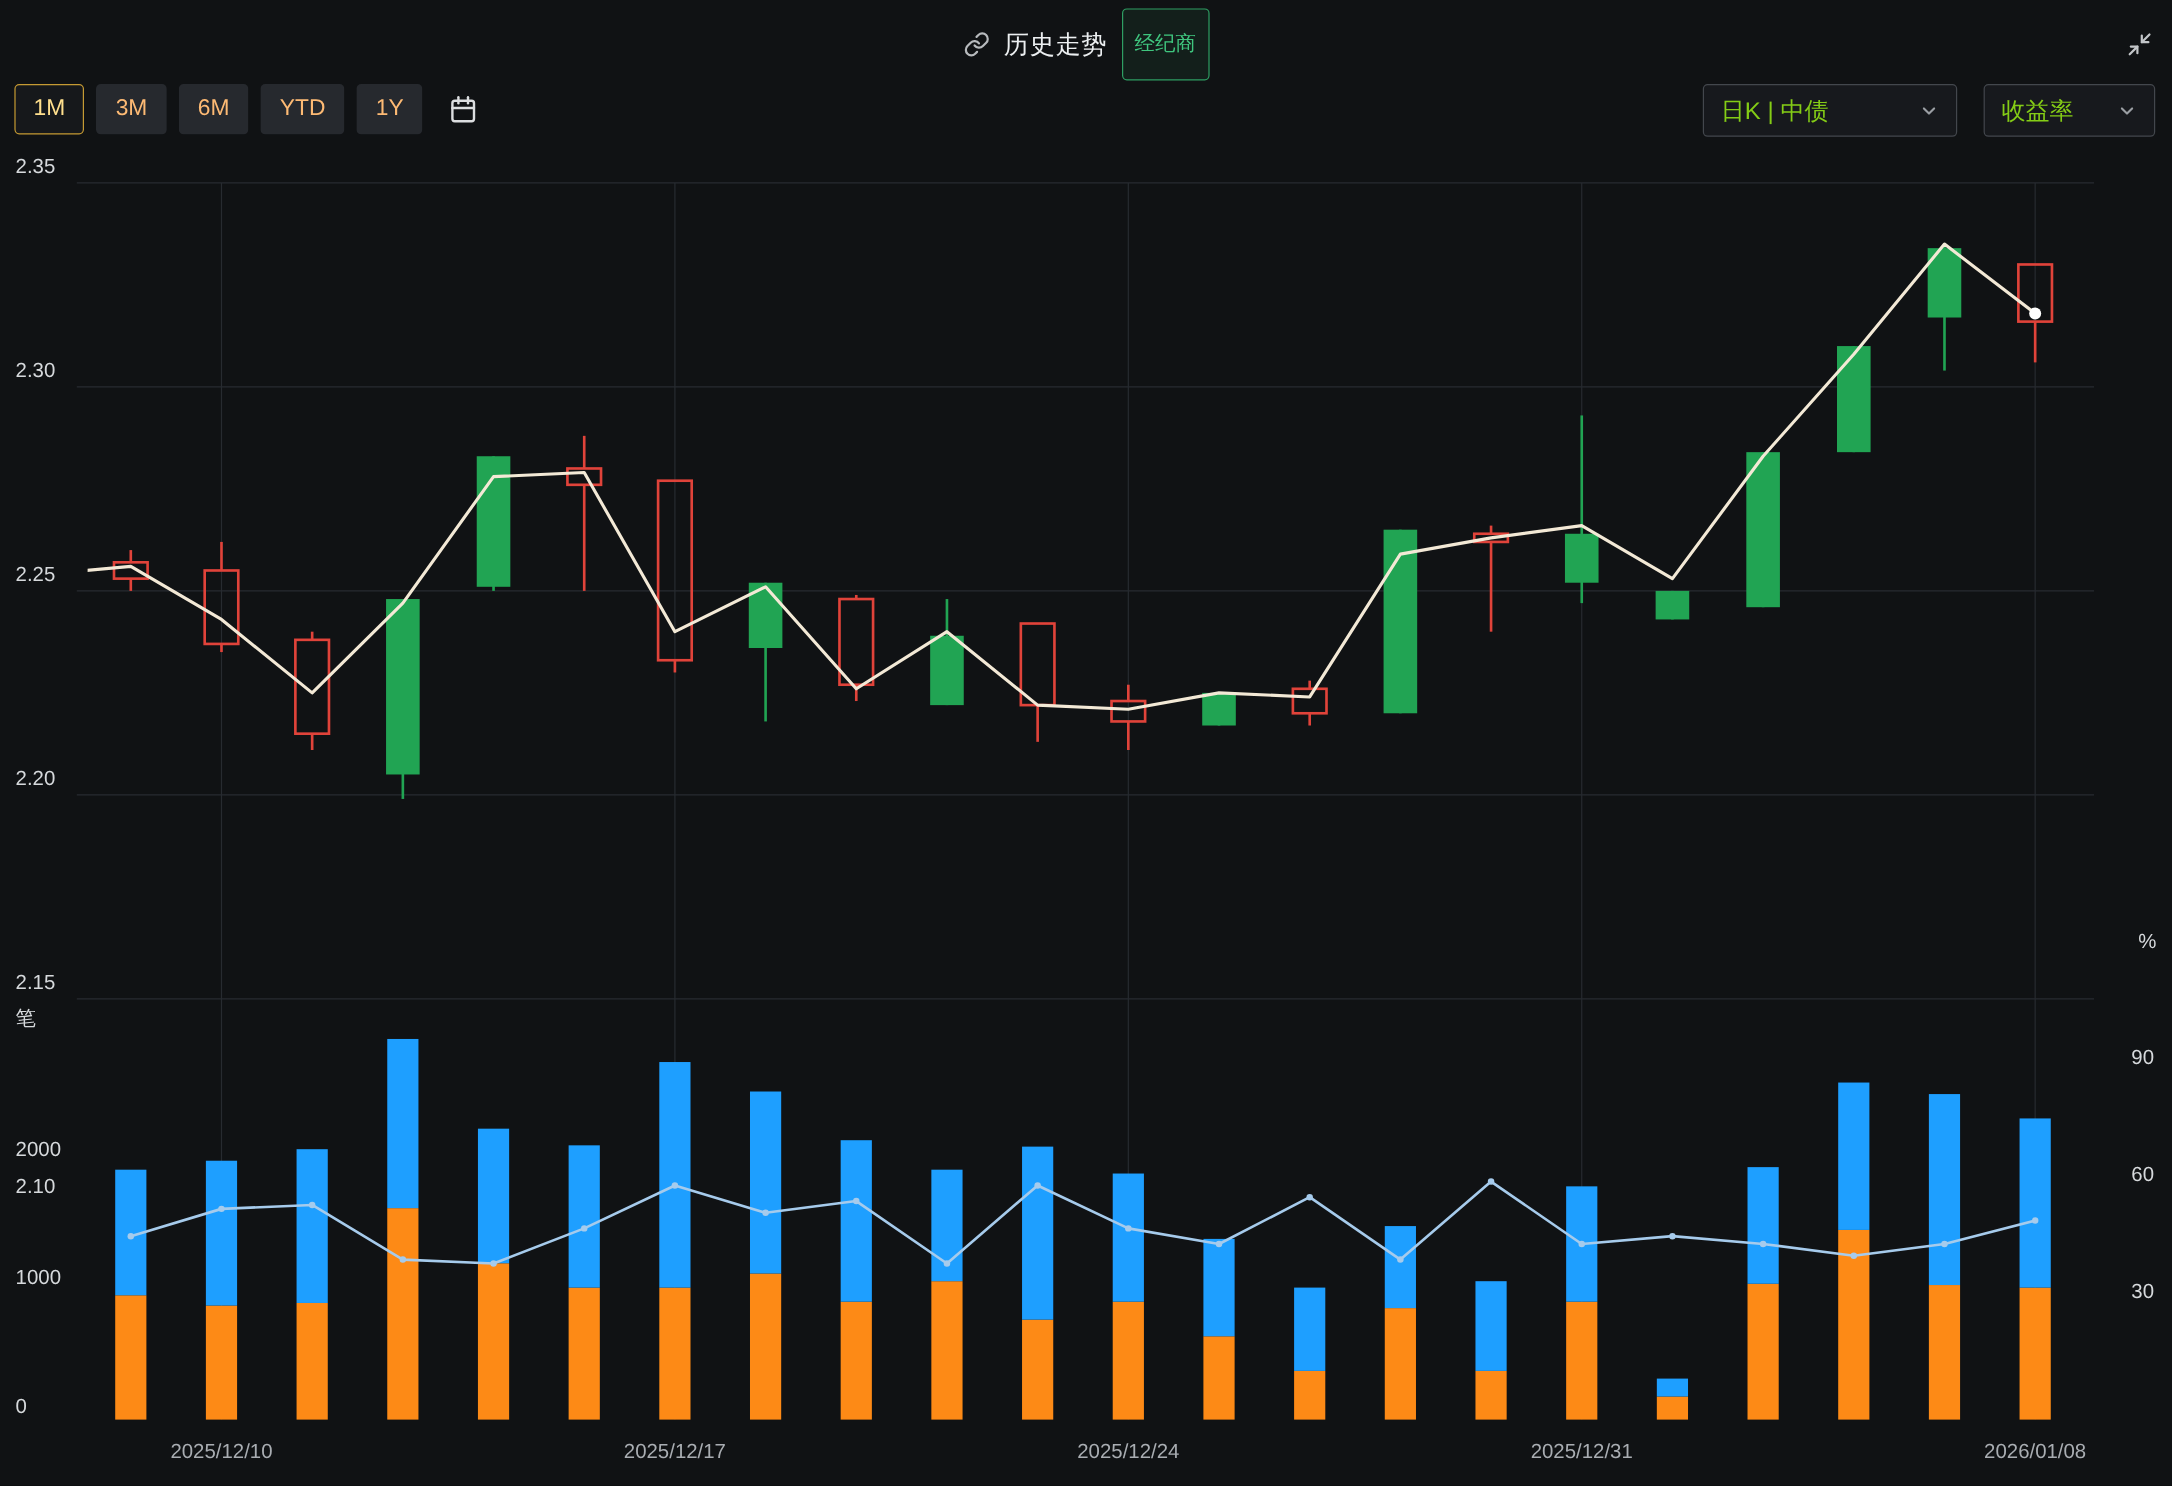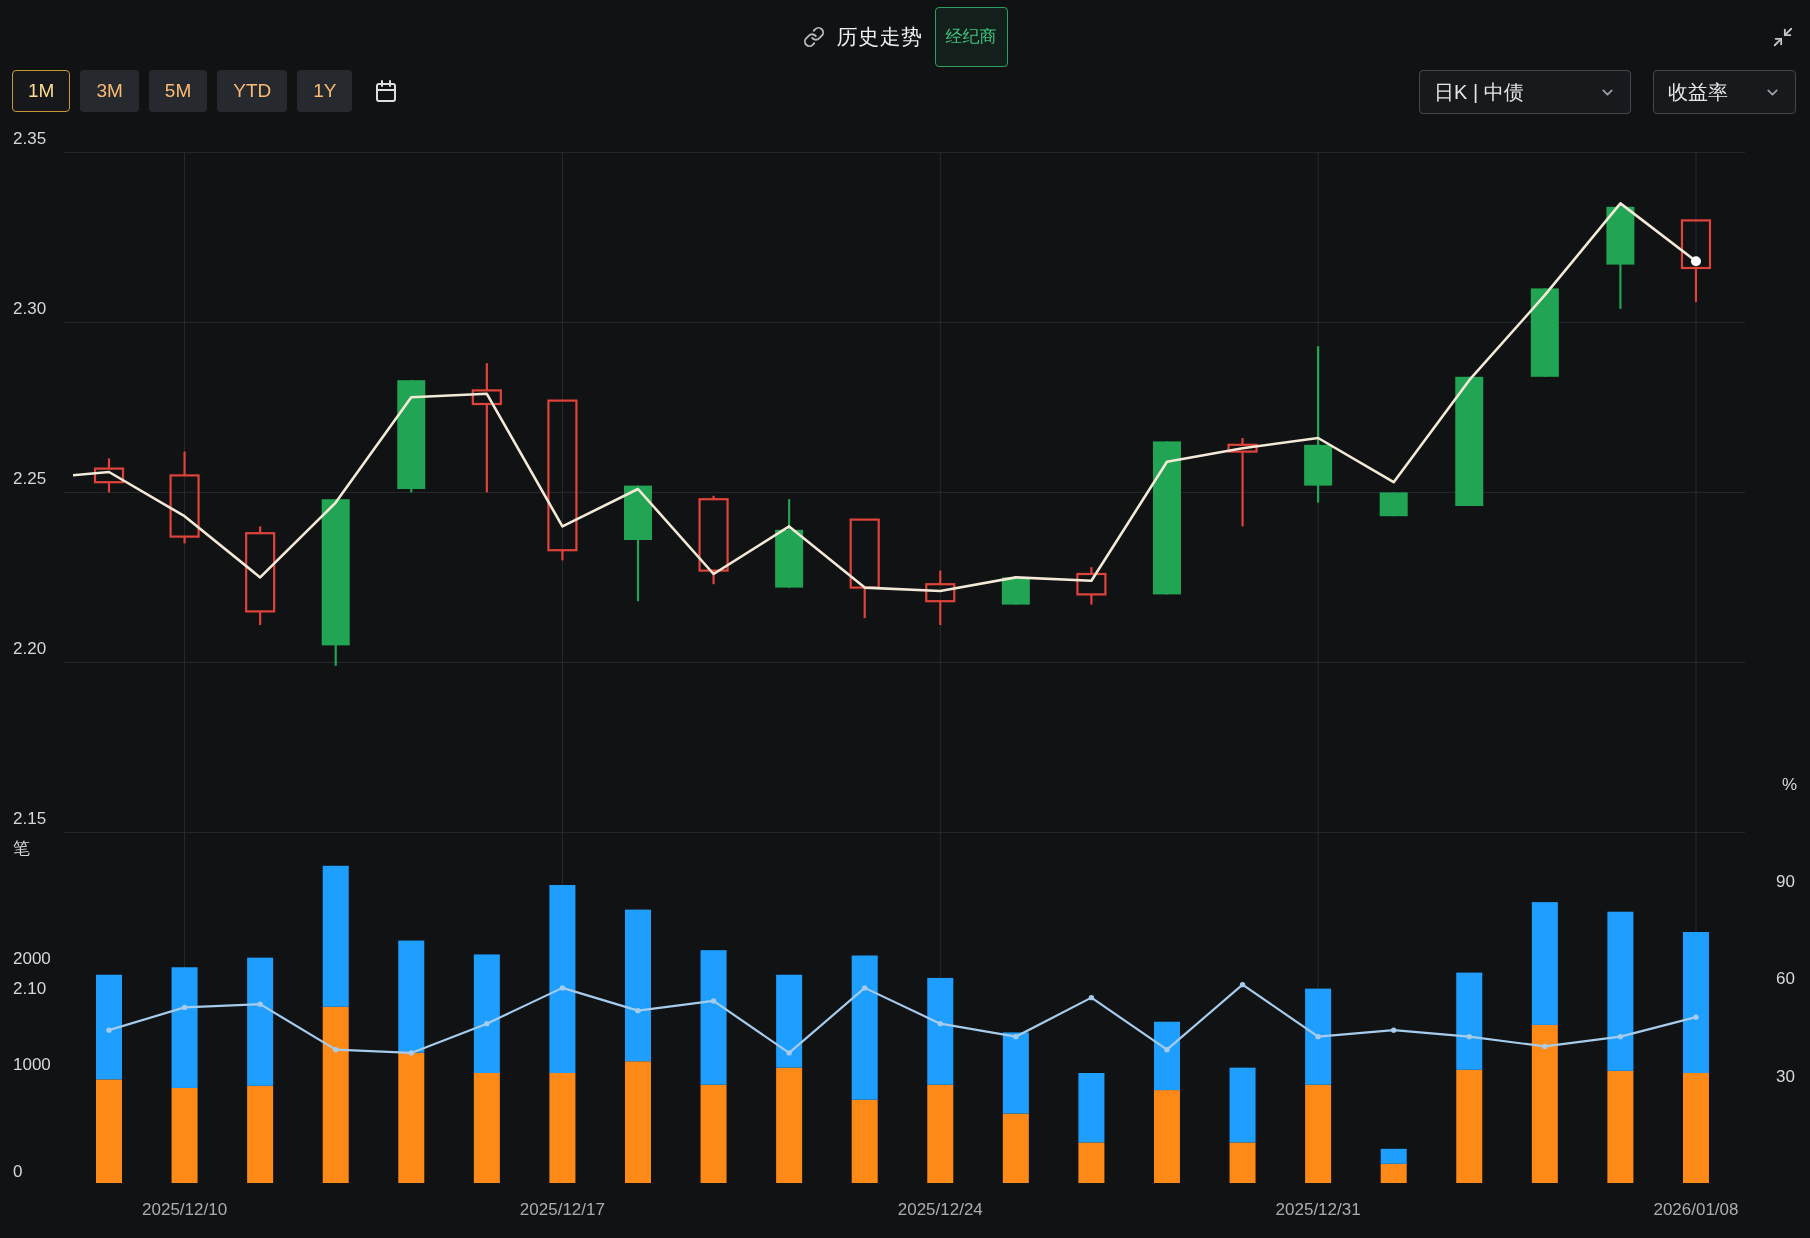--- a/index.html
+++ b/index.html
@@ -38,21 +38,21 @@
   .rbtn.active{background:#16181b;border-color:#c59a33;color:#ffdf8d;}
   .calbtn{
     margin-left:8px;background:transparent;border:none;cursor:pointer;
     display:flex;align-items:center;padding:4px;
   }
   .spacer{flex:1;}
   .dropdowns{display:flex;align-items:center;gap:22px;}
   .dd{
     height:44px;display:flex;align-items:center;justify-content:space-between;
     padding:0 14px;background:#17191d;border:1px solid #43474d;border-radius:4px;
-    color:#e5e5e5;font-size:20px;cursor:pointer;box-sizing:border-box;
+    color:#84cc16;font-size:20px;cursor:pointer;box-sizing:border-box;
     font-family:"Liberation Sans",sans-serif;
   }
   .dd-wide{width:212px;}
   .dd-narrow{width:143px;gap:24px;}
   
   #chart-svg{position:absolute;left:0;top:0;z-index:1;}
 </style>
 </head>
 <body>
 
@@ -75,21 +75,21 @@
         <polyline points="20 10 14 10 14 4"></polyline>
       <line x1="14" y1="10" x2="21" y2="3"></line>
         <line x1="3" y1="21" x2="10" y2="14"></line>
     </svg>
   </button>
 
   <div class="toolbar">
     <div class="ranges">
       <button class="rbtn active">1M</button>
       <button class="rbtn">3M</button>
-      <button class="rbtn">5M</button>
+      <button class="rbtn">6M</button>
       <button class="rbtn">YTD</button>
       <button class="rbtn">1Y</button>
       <button class="calbtn">
         <svg width="24" height="24" viewBox="0 0 24 24" fill="none" stroke="#dcdee0" stroke-width="2" stroke-linecap="round" stroke-linejoin="round">
           <rect x="3" y="5" width="18" height="17" rx="2"></rect>
           <line x1="16" y1="2" x2="16" y2="7"></line>
             <line x1="8" y1="2" x2="8" y2="7"></line>
           <line x1="3" y1="11" x2="21" y2="11"></line>
         </svg>
       </button>

